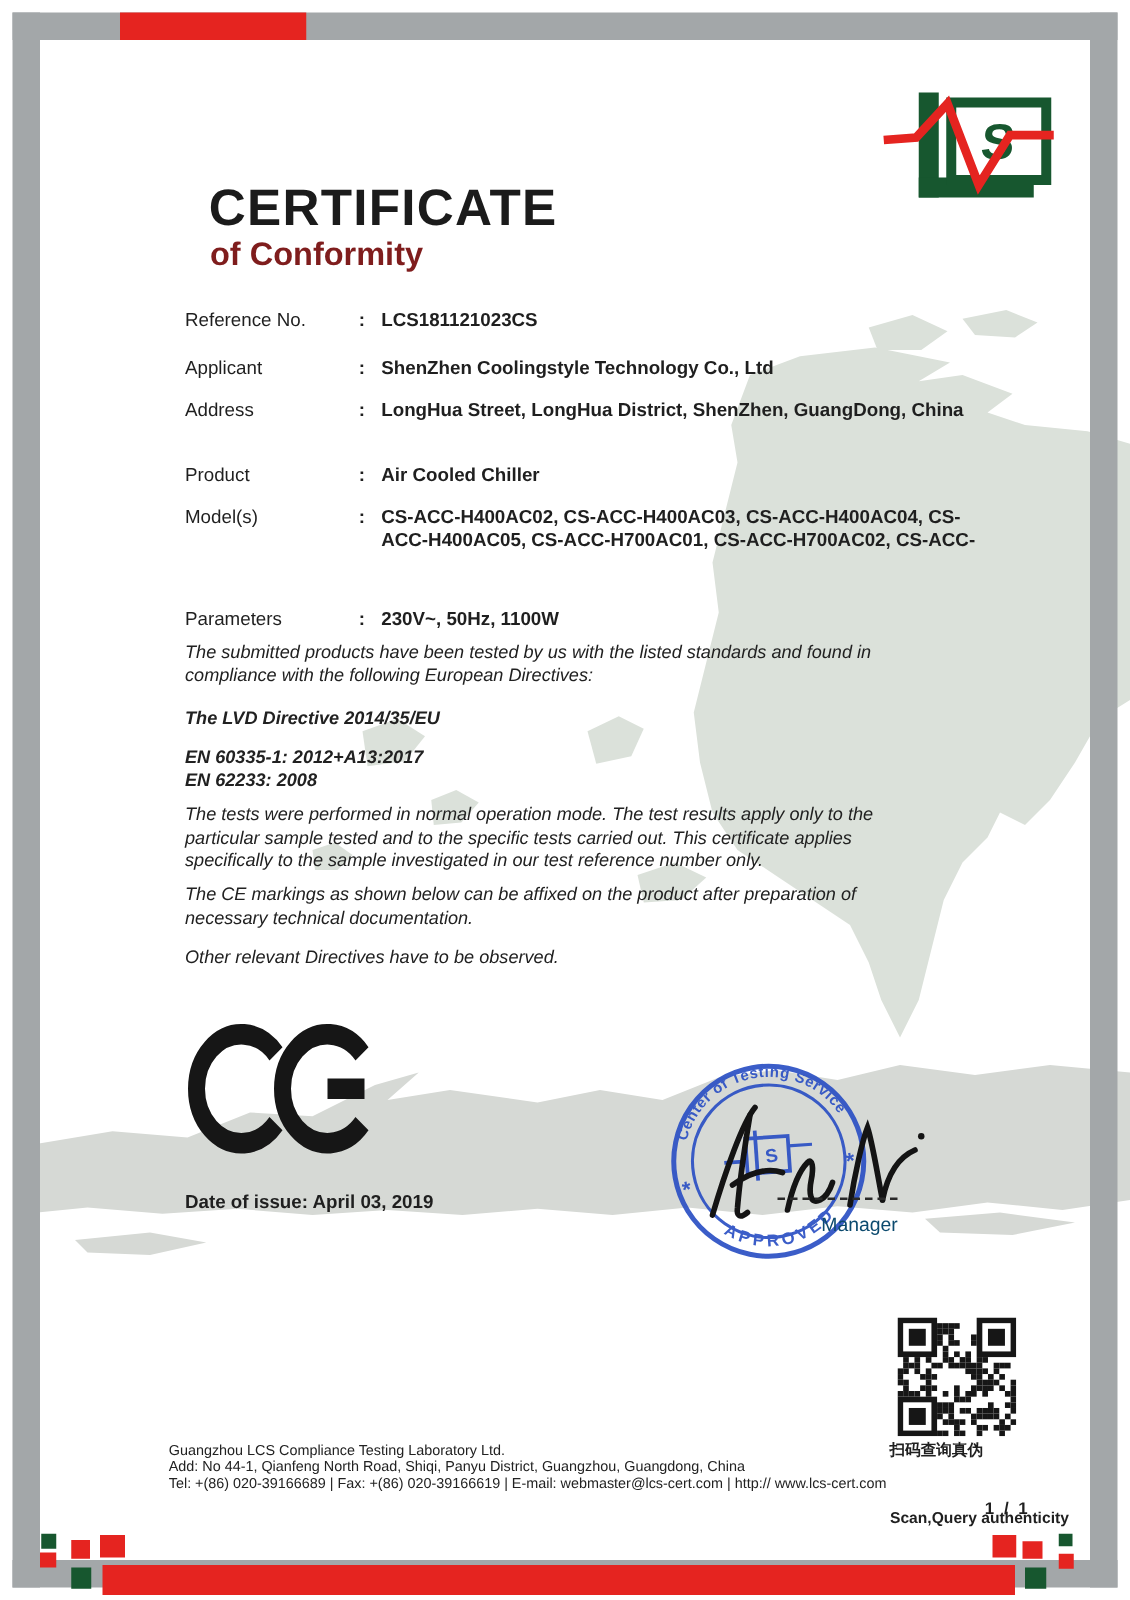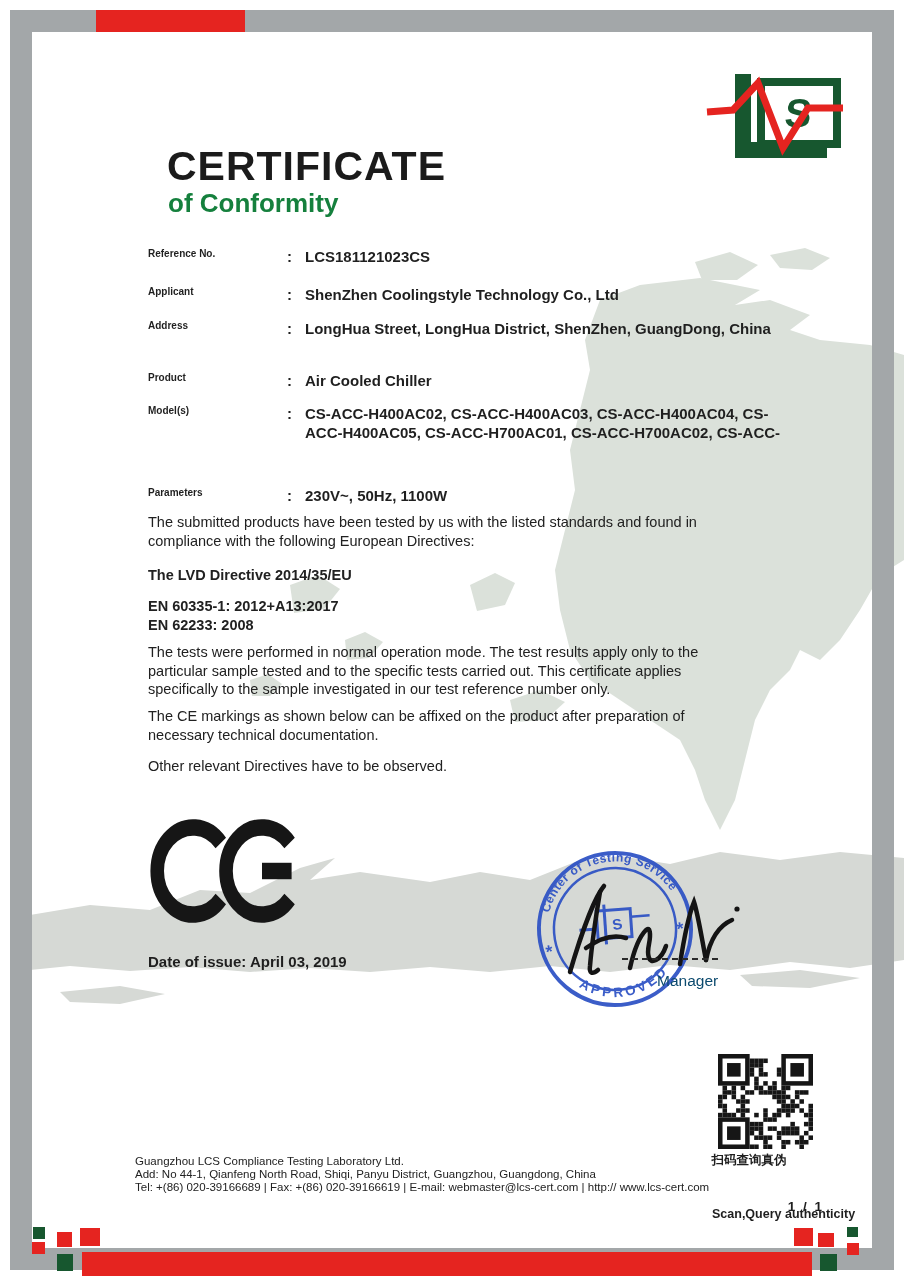--- a/index.html
+++ b/index.html
@@ -10,28 +10,28 @@
   .abs{position:absolute;}
   
   .frame{position:absolute;background:#a3a7a9;}
   .frame-red-top{position:absolute;background:#e52420;}
   .bottom-bar{position:absolute;background:#e52420;}
   .sq{position:absolute;}
   .sq.red{background:#e52420;}
   .sq.green{background:#17572f;}
   
   .title-main{position:absolute;left:167px;top:143px;font-size:41px;font-weight:bold;letter-spacing:1px;color:#1b1b1b;}
-  .title-sub{position:absolute;left:168px;top:188px;font-size:26px;font-weight:bold;color:#15803d;}
+  .title-sub{position:absolute;left:168px;top:188px;font-size:26px;font-weight:bold;color:#7f1d1d;}
   
   .frow{position:absolute;left:148px;width:640px;}
-  .flabel{position:absolute;left:0;top:0;font-size:10px;font-weight:bold;white-space:nowrap;}
+  .flabel{position:absolute;left:0;top:0;font-size:15px;font-weight:normal;white-space:nowrap;}
   .fcolon{position:absolute;left:139px;top:0;font-size:15px;font-weight:bold;}
   .fvalue{position:absolute;left:157px;top:0;width:480px;font-size:15px;font-weight:bold;line-height:18.5px;}
   
-  .para{position:absolute;left:148px;font-size:14.5px;line-height:18.5px;color:#212121;}
+  .para{position:absolute;left:148px;font-size:14.5px;line-height:18.5px;color:#212121;font-style:italic;}
   .para.bold{font-weight:bold;}
   .date-line{position:absolute;left:148px;top:953px;font-size:15px;font-weight:bold;}
   
   .stamp{position:absolute;left:534px;top:848px;width:162px;height:162px;transform:rotate(-10deg);opacity:0.92;}
   .stamp-arc{fill:#2b50c4;font-weight:bold;}
   .signature{position:absolute;left:556px;top:876px;width:190px;height:110px;}
   .sig-dashes{position:absolute;left:622px;top:958px;width:96px;border-bottom:2px dashed #2a2a2a;}
   .manager{position:absolute;left:657px;top:972px;font-size:15.5px;color:#0c4a6e;}
   
   .foot-line{position:absolute;left:135px;font-size:11.5px;color:#222;white-space:nowrap;}

